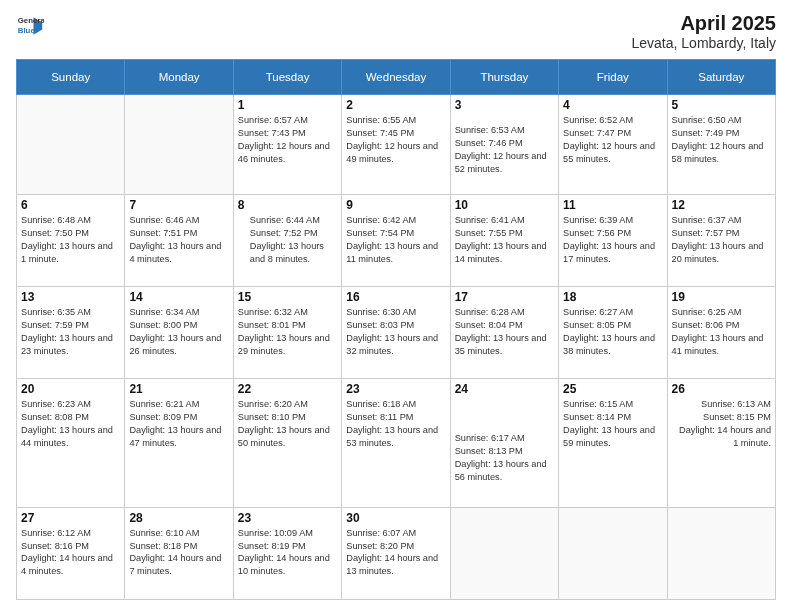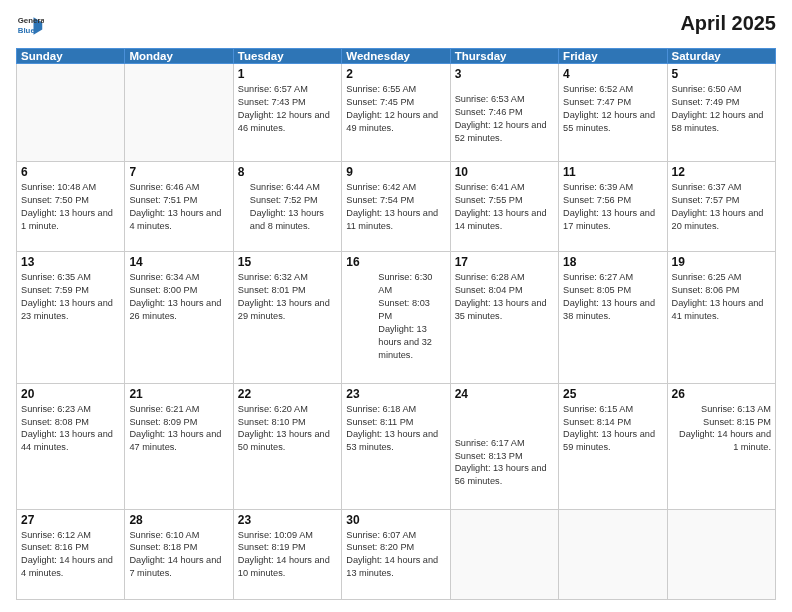--- a/index.html
+++ b/index.html
@@ -49,24 +49,24 @@
       flex: 1;
       border: 1px solid #ccc;
       border-collapse: collapse;
       width: 100%;
       table-layout: fixed;
     }
     .calendar th {
       background: #2e75b6;
       color: #fff;
       font-size: 11.5px;
-      padding: 1px 4px;
-      text-align: left;
+      padding: 11px 4px;
+      text-align: center;
       border: 1px solid #4a90d9;
-      font-weight: bold;
+      font-weight: normal;
     }
     .calendar td {
       border: 1px solid #ccc;
       vertical-align: top;
       padding: 3px 4px;
       font-size: 9.5px;
       color: #333;
       height: 78px;
       background: #fff;
     }
@@ -93,20 +93,21 @@
     <div class="logo">
       <svg class="logo-icon" viewBox="0 0 32 32">
         <rect x="0" y="0" width="32" height="32" fill="white"></rect>
         <polygon points="20,6 30,12 30,20 20,26 20,6" fill="#2e75b6"></polygon>
         <text x="2" y="13" font-size="9" font-weight="bold" fill="#333" font-family="Arial">General</text>
         <text x="2" y="24" font-size="9" font-weight="bold" fill="#2e75b6" font-family="Arial">Blue</text>
       </svg>
     </div>
     <div class="title-block">
       <h1>April 2025</h1>
+      <h2>Levata, Lombardy, Italy</h2>
     </div>
   </div>
 
   <table class="calendar">
     <thead>
       <tr>
       <th>Sunday</th>
           <th>Monday</th>
           <th>Tuesday</th>
           <th>Wednesday</th>
@@ -146,21 +147,21 @@
           <td>
             <div class="day-num">5</div>
             <div class="day-info" style="white-space: pre-line;">Sunrise: 6:50 AM
 Sunset: 7:49 PM
 Daylight: 12 hours and 58 minutes.</div>
           </td>
         </tr>
         <tr>
           <td>
             <div class="day-num">6</div>
-            <div class="day-info" style="white-space: pre-line;">Sunrise: 10:48 AM
+            <div class="day-info" style="white-space: pre-line;">Sunrise: 6:48 AM
 Sunset: 7:50 PM
 Daylight: 13 hours and 1 minute.</div>
           </td>
           <td>
             <div class="day-num">7</div>
             <div class="day-info" style="white-space: pre-line;">Sunrise: 6:46 AM
 Sunset: 7:51 PM
 Daylight: 13 hours and 4 minutes.</div>
           </td>
           <td>
@@ -208,21 +209,21 @@
 Daylight: 13 hours and 26 minutes.</div>
           </td>
           <td>
             <div class="day-num">15</div>
             <div class="day-info" style="white-space: pre-line;">Sunrise: 6:32 AM
 Sunset: 8:01 PM
 Daylight: 13 hours and 29 minutes.</div>
           </td>
           <td>
             <div class="day-num">16</div>
-            <div class="day-info" style="white-space: pre-line; margin-left: 32px;">Sunrise: 6:30 AM
+            <div class="day-info" style="white-space: pre-line;">Sunrise: 6:30 AM
 Sunset: 8:03 PM
 Daylight: 13 hours and 32 minutes.</div>
           </td>
           <td>
             <div class="day-num">17</div>
             <div class="day-info" style="white-space: pre-line;">Sunrise: 6:28 AM
 Sunset: 8:04 PM
 Daylight: 13 hours and 35 minutes.</div>
           </td>
           <td>

